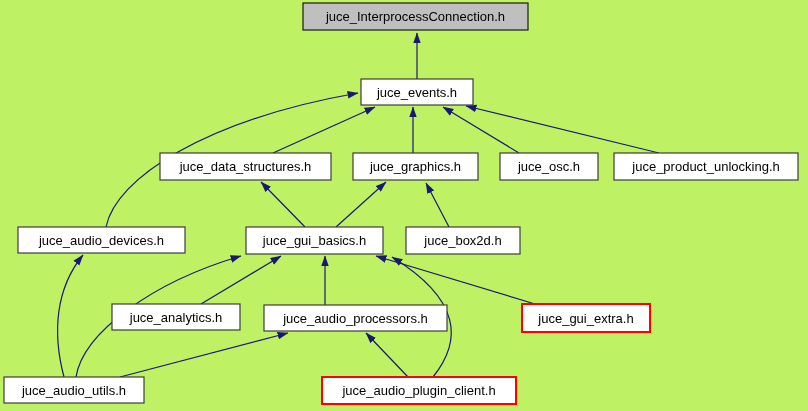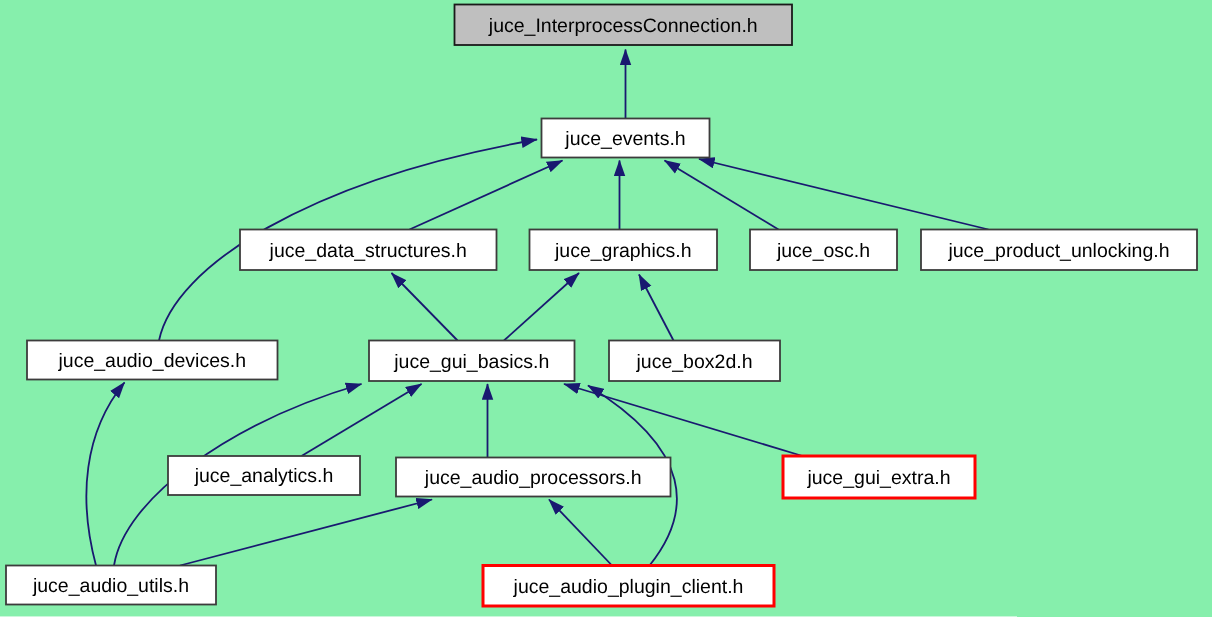--- a/index.html
+++ b/index.html
@@ -1,16 +1,16 @@
 <!DOCTYPE html>
 <html><head>
 <meta charset="utf-8">
 <style>
   html,body{margin:0;padding:0;background:#ffffff;}
-  .stage{position:relative;width:808px;height:411px;background:#86efac;overflow:hidden;}
+  .stage{position:relative;width:808px;height:411px;background:#bef264;overflow:hidden;}
   svg{display:block;}
   .edge{fill:none;stroke:#191970;stroke-width:1.2px;}
   .node rect{fill:#ffffff;stroke:#3c3c3c;stroke-width:1.2px;}
   .node.current rect{fill:#bfbfbf;stroke:#1a1a1a;}
   .node.highlight rect{fill:#ffffff;stroke:#ff0000;stroke-width:2px;}
   .node text{
     font-family:"Liberation Sans","DejaVu Sans",sans-serif;
     font-size:13px;
     fill:#000000;
     text-anchor:middle;

